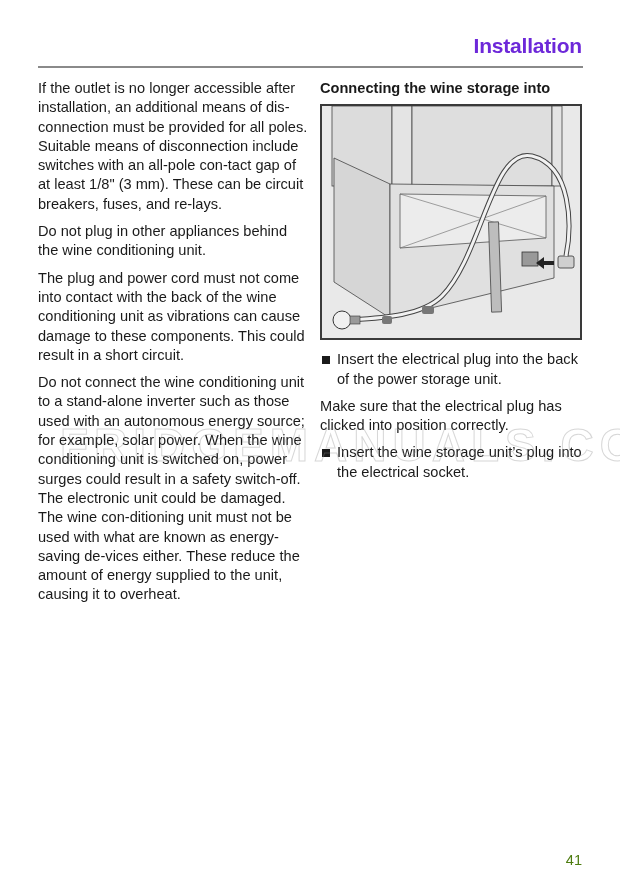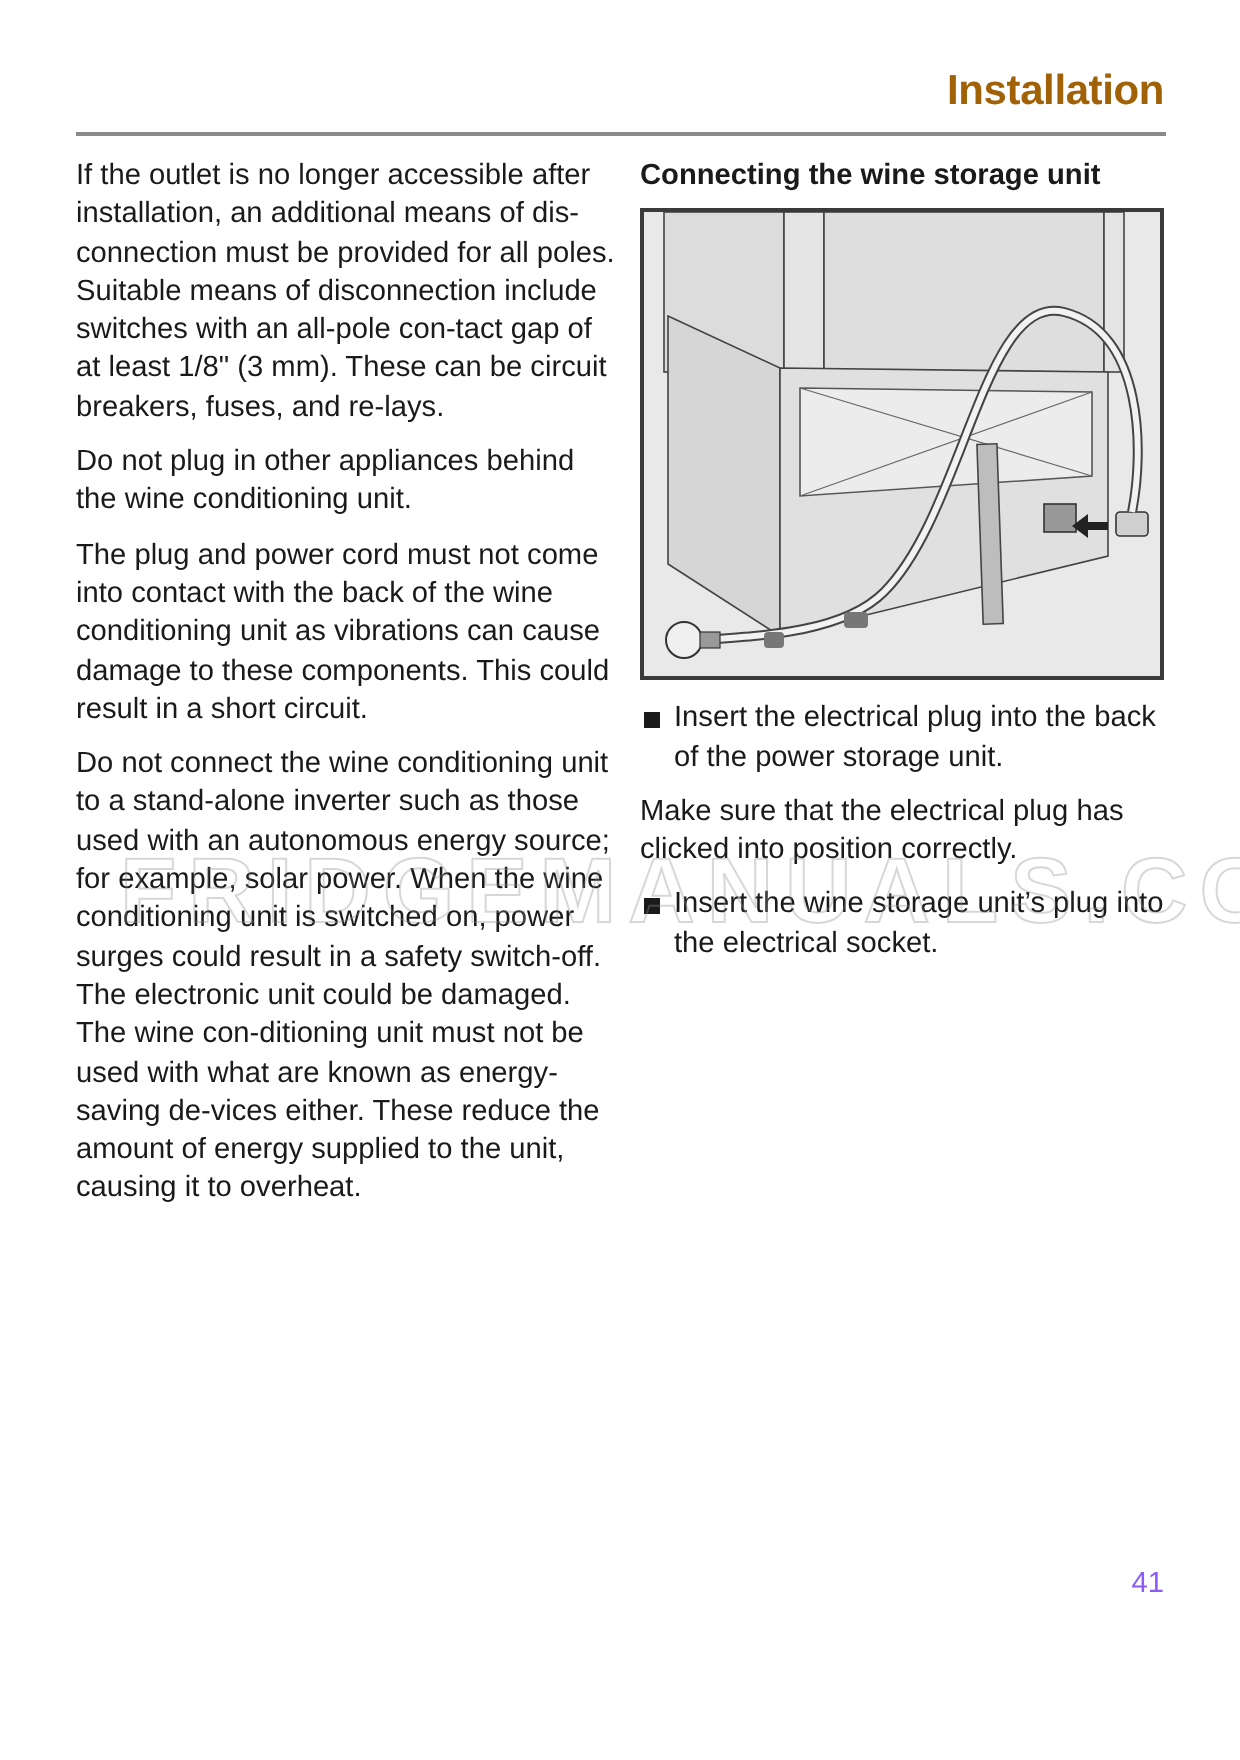--- a/index.html
+++ b/index.html
@@ -1,32 +1,32 @@
 <!DOCTYPE html>
 <html><head>
   <meta charset="utf-8">
   <style>
     html, body { margin: 0; padding: 0; background: #ffffff; }
     body { width: 620px; height: 880px; position: relative; overflow: hidden;
            font-family: "Liberation Sans", sans-serif; color: #1a1a1a; }
-    .header-title { position: absolute; right: 38px; top: 34px; font-size: 21px; font-weight: bold; letter-spacing: -0.2px; color: #a16207; }
+    .header-title { position: absolute; right: 38px; top: 34px; font-size: 21px; font-weight: bold; letter-spacing: -0.2px; color: #6d28d9; }
     .header-rule { position: absolute; left: 38px; top: 66px; width: 545px; height: 2px; background: #8a8a8a; }
     .col { position: absolute; font-size: 14.6px; line-height: 19.3px; }
     .col-left { left: 38px; top: 79px; width: 270px; }
     .col-right { left: 320px; top: 79px; width: 270px; }
     .para { margin: 0 0 8px 0; }
     .para b { font-weight: normal; }
     .subhead { font-weight: bold; margin: 0 0 6px 0; font-size: 14.6px; }
     .figure { width: 262px; height: 236px; border: 2px solid #3a3a3a; background: #eaeaea; margin: 0 0 10px 0; position: relative; box-sizing: border-box; }
     .figure svg { position: absolute; left: 0; top: 0; }
     .step { display: flex; margin: 0 0 8px 0; }
     .bullet { width: 8px; height: 8px; background: #1a1a1a; margin: 6px 7px 0 2px; flex: 0 0 auto; }
     .watermark { position: absolute; left: 60px; top: 418px; font-size: 46px; font-weight: bold; letter-spacing: 6px;
                  color: rgba(255,255,255,0); -webkit-text-stroke: 1px rgba(140,140,140,0.35); white-space: nowrap; pointer-events: none; }
-    .page-number { position: absolute; right: 38px; top: 784px; font-size: 14.6px; color: #8b5cf6; }
+    .page-number { position: absolute; right: 38px; top: 852px; font-size: 14.6px; color: #4d7c0f; }
   </style>
 </head>
 <body>
 
 <div class="header-title">Installation</div>
 <div class="header-rule"></div>
 
 <div class="col col-left">
   <p class="para">
     <span>If the outlet is no longer accessible after installation, an additional means of dis-connection must be provided for all poles. Suitable means of disconnection include switches with an all-pole con-tact gap of at least 1/8" (3 mm). These can be circuit breakers, fuses, and re-lays.</span>
@@ -36,21 +36,21 @@
   </p>
   <p class="para">
     <span>The plug and power cord must not come into contact with the back of the wine conditioning unit as vibrations can cause damage to these components. This could result in a short circuit.</span>
   </p>
   <p class="para">
     <span>Do not connect the wine conditioning unit to a stand-alone inverter such as those used with an autonomous energy source; for example, </span><b>solar power</b><span>. When the wine conditioning unit is switched on, power surges could result in a safety switch-off. The electronic unit could be damaged. The wine con-ditioning unit must not be used with what are known as </span><b>energy-saving de-vices</b><span> either. These reduce the amount of energy supplied to the unit, causing it to overheat.</span>
   </p>
 </div>
 
 <div class="col col-right">
-  <div class="subhead">Connecting the wine storage unit</div>
+  <div class="subhead">Connecting the wine storage into</div>
   <div class="figure">
     <svg width="258" height="232" viewBox="0 0 258 232">
       <rect x="0" y="0" width="258" height="232" fill="#e9e9e9"></rect>
       <rect x="10" y="0" width="60" height="80" fill="#dcdcdc" stroke="#444" stroke-width="0.8"></rect>
       <rect x="70" y="0" width="20" height="80" fill="#e4e4e4" stroke="#444" stroke-width="0.8"></rect>
       <rect x="90" y="0" width="140" height="80" fill="#dedede" stroke="#444" stroke-width="0.8"></rect>
       <rect x="230" y="0" width="10" height="80" fill="#e4e4e4" stroke="#444" stroke-width="0.8"></rect>
       <polygon points="12,52 68,78 68,212 12,176" fill="#d6d6d6" stroke="#444" stroke-width="0.8"></polygon>
       <polygon points="68,78 232,80 232,172 68,212" fill="#e0e0e0" stroke="#444" stroke-width="0.8"></polygon>
       <polygon points="78,88 224,90 224,132 78,142" fill="#ececec" stroke="#555" stroke-width="0.8"></polygon>

